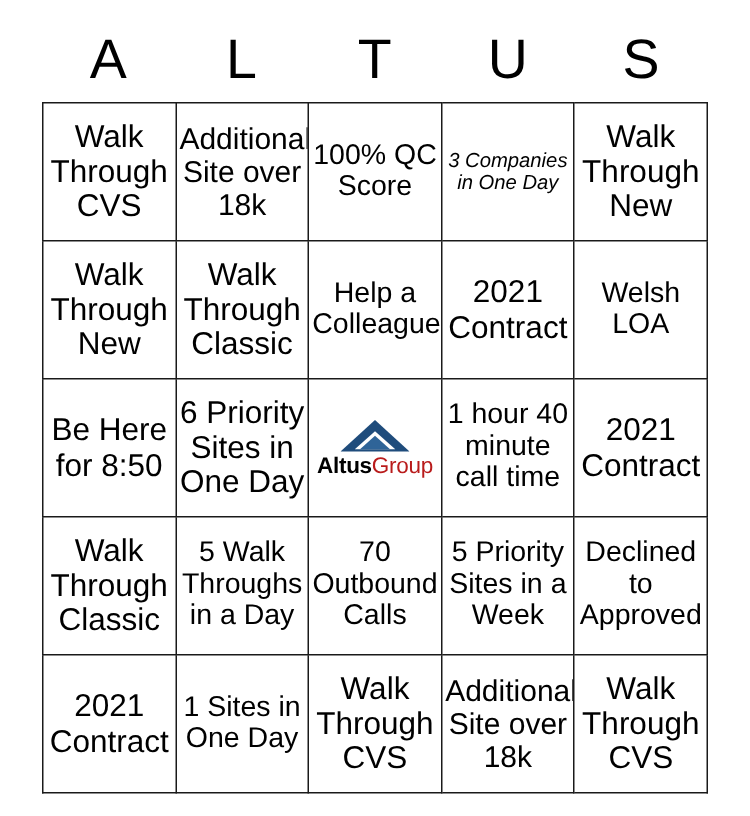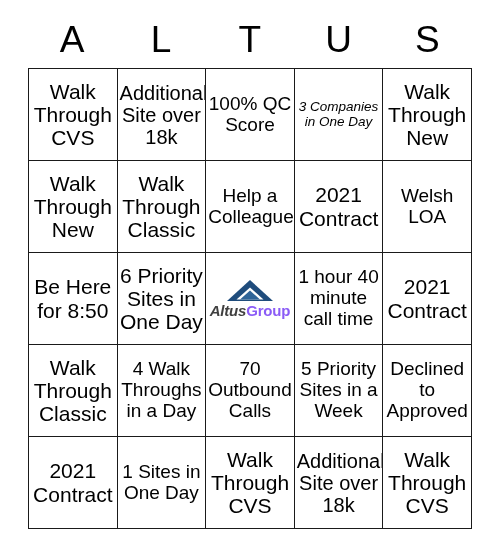--- a/index.html
+++ b/index.html
@@ -86,26 +86,25 @@
     line-height: 0;
   }
   .logo-word {
     font-size: 15px;
     line-height: 1;
     white-space: nowrap;
     letter-spacing: -0.2px;
   }
   .logo-altus {
     font-weight: 700;
-    color: #404040;
-    font-style: italic;
+    color: #000000;
   }
   .logo-group {
-    font-weight: 700;
-    color: #8b5cf6;
+    font-weight: 400;
+    color: #b91c1c;
   }
 </style>
 </head>
 <body>
 
 <div id="bingo-card">
 
   <div class="header-row">
     <div class="header-cell">A</div>
     <div class="header-cell">L</div>
@@ -172,21 +171,21 @@
           </td>
           <td>
             <span class="cell-text t-lg">2021 Contract</span>
           </td>
         </tr>
         <tr>
           <td>
             <span class="cell-text t-lg">Walk Through Classic</span>
           </td>
           <td>
-            <span class="cell-text t-md">4 Walk Throughs in a Day</span>
+            <span class="cell-text t-md">5 Walk Throughs in a Day</span>
           </td>
           <td>
             <span class="cell-text t-md">70 Outbound Calls</span>
           </td>
           <td>
             <span class="cell-text t-md">5 Priority Sites in a Week</span>
           </td>
           <td>
             <span class="cell-text t-md">Declined to Approved</span>
           </td>

